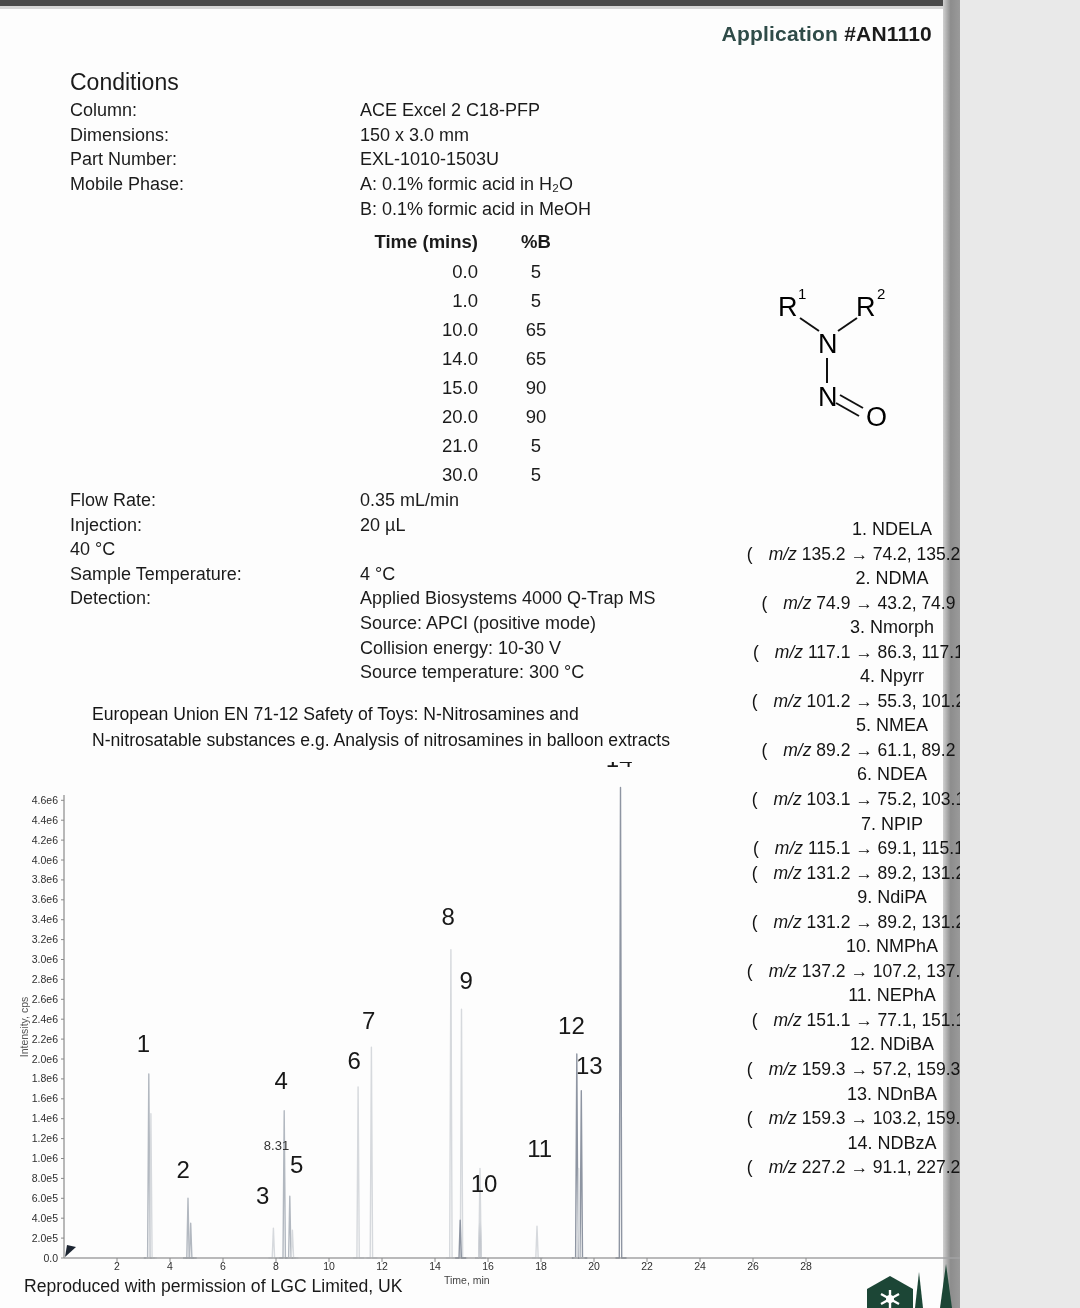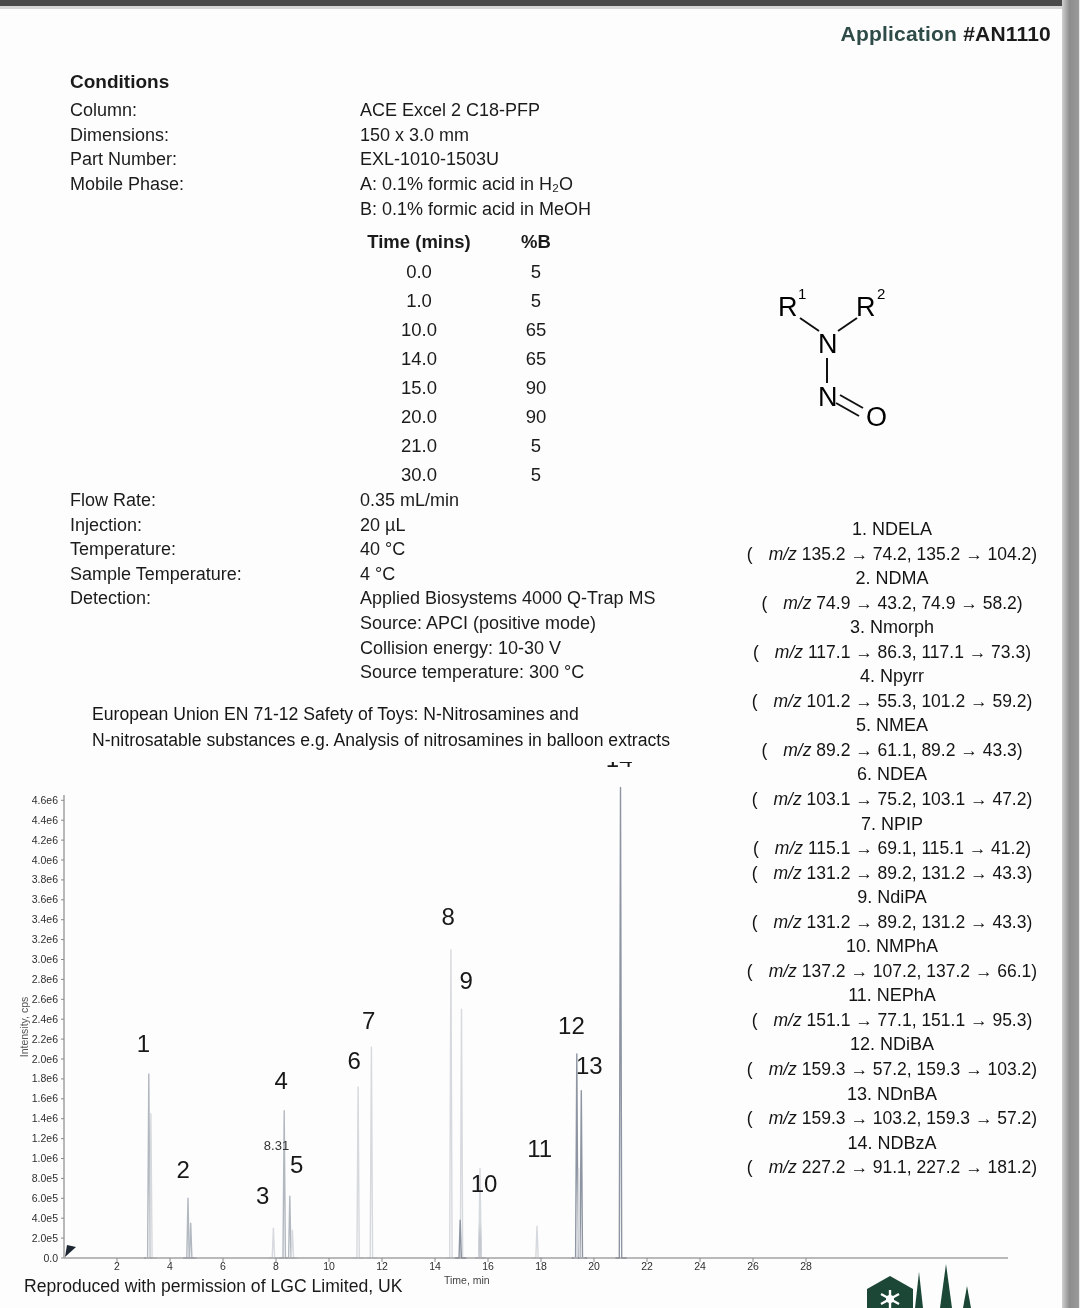--- a/index.html
+++ b/index.html
@@ -1,32 +1,32 @@
 <!DOCTYPE html>
 <html><head>
 <meta charset="utf-8">
 <style>
   html,body{margin:0;padding:0;background:#e9e9e9;}
-  .page{position:relative;width:1079px;height:1308px;background:#fdfdfd;overflow:hidden;
+  .page{position:relative;width:960px;height:1308px;background:#fdfdfd;overflow:hidden;
         font-family:"Liberation Sans","DejaVu Sans",sans-serif;color:#1b1b1b;}
   .top-bar{position:absolute;top:0;left:0;width:100%;height:6px;background:#4a4a4a;}
   .top-bar-shadow{position:absolute;top:6px;left:0;width:100%;height:3px;background:#d6d6d6;}
   .right-bar{position:absolute;top:0;right:0;width:17px;height:100%;
              background:linear-gradient(90deg,#d0d0d0 0%,#8d8d8d 45%,#9a9a9a 100%);}
   .app-header{position:absolute;top:22px;right:28px;font-size:21px;font-weight:bold;letter-spacing:.2px;}
   .app-header .accent{}
   .cond-block{position:absolute;left:70px;top:70px;font-size:18px;line-height:24.8px;}
-  .block-title{font-weight:bold;font-size:19px;margin-bottom:3px;}
+  .block-title{font-weight:normal;font-size:23px;margin-bottom:3px;}
   .kv-row{display:flex;}
   .kv-label{width:290px;flex:0 0 290px;}
   .kv-value{white-space:nowrap;}
   .grad-table{position:absolute;left:360px;top:227px;font-size:18.5px;}
   .g-row{display:flex;line-height:29px;}
   .g-head{font-weight:bold;line-height:30px;}
-  .g-c1{width:118px;text-align:center;}
+  .g-c1{width:118px;text-align:right;}
   .g-c2{width:56px;margin-left:30px;text-align:center;}
   .method-block{position:absolute;left:70px;top:488px;font-size:18px;line-height:24.6px;}
   .structure{position:absolute;left:760px;top:278px;}
   .chrom-title{position:absolute;left:44px;top:702px;font-size:17.6px;line-height:25.5px;color:#161616;margin-left:48px;}
   .compound-list{position:absolute;left:724px;top:517px;width:336px;text-align:center;
                  font-size:17.5px;line-height:24.55px;color:#141414;}
   .c-name{font-size:18px;}
   .c-mz i{font-style:italic;margin-left:16px;}
   .chromatogram{position:absolute;left:18px;top:762px;}
   .footer-note{position:absolute;left:24px;top:1276px;font-size:17.6px;color:#1a1a1a;}
@@ -117,21 +117,20 @@
     <div id="method-rows">
         <div class="kv-row">
           <span class="kv-label">Flow Rate:</span>
           <span class="kv-value">0.35 mL/min</span>
         </div>
         <div class="kv-row">
           <span class="kv-label">Injection:</span>
           <span class="kv-value">20 µL</span>
         </div>
         <div class="kv-row">
-          <span class="kv-label">Temperature:</span>
           <span class="kv-value">40 °C</span>
         </div>
         <div class="kv-row">
           <span class="kv-label">Sample Temperature:</span>
           <span class="kv-value">4 °C</span>
         </div>
         <div class="kv-row">
           <span class="kv-label">Detection:</span>
           <span class="kv-value">Applied Biosystems 4000 Q-Trap MS</span>
         </div>

